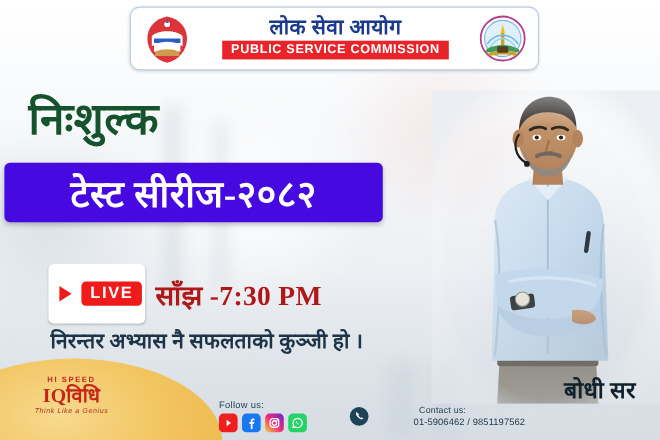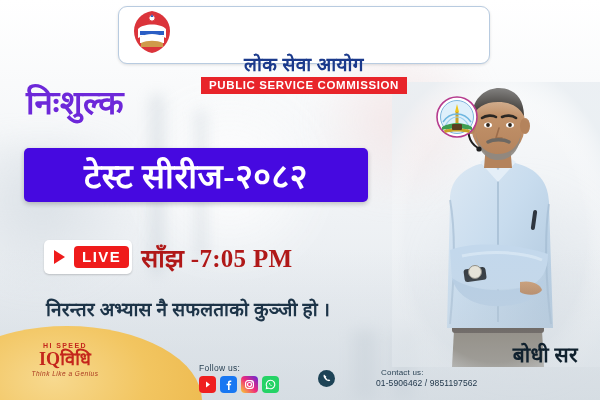--- a/index.html
+++ b/index.html
@@ -57,23 +57,23 @@
     position: absolute;
     left: 118px;
     top: 6px;
     width: 372px;
     height: 58px;
     background: #ffffff;
     border: 1px solid #b8cbe0;
     border-radius: 9px;
     box-shadow: 0 1px 3px rgba(0,0,0,.12);
     display: flex;
+    align-items: center;
     box-sizing: border-box;
     padding: 0 10px;
-    flex-direction: column;
   }
   .emblem-left { width: 46px; height: 48px; flex: 0 0 auto; }
   .emblem-right { width: 44px; height: 46px; flex: 0 0 auto; margin-left: auto; }
   .header-center {
     flex: 1 1 auto;
     text-align: center;
     padding: 0 4px;
   }
   .header-np {
     font-family: "Liberation Serif", serif;
@@ -94,28 +94,28 @@
     padding: 2px 8px 3px 8px;
   }
 
   
   .free-text {
     position: absolute;
     left: 26px;
     top: 79px;
     font-family: "Liberation Serif", serif;
     font-weight: bold;
-    font-size: 33px;
-    color: #6d28d9;
+    font-size: 40px;
+    color: #14532d;
     letter-spacing: .5px;
     text-shadow: 0 1px 1px rgba(255,255,255,.8);
   }
   .title-band {
     position: absolute;
-    left: 24px;
+    left: 4px;
     top: 148px;
     width: 344px;
     height: 54px;
     background: #4609e0;
     border-radius: 5px;
     box-shadow: 0 2px 5px rgba(0,0,0,.22);
     display: flex;
     align-items: center;
     justify-content: center;
   }
@@ -136,21 +136,21 @@
     display: flex;
     align-items: center;
     gap: 9px;
   }
   .live-badge {
     display: flex;
     align-items: center;
     gap: 3px;
     background: #ffffff;
     border-radius: 5px;
-    padding: 6px 3px;
+    padding: 16px 3px;
     box-shadow: 0 1px 2px rgba(0,0,0,.18);
   }
   .play-chip {
     width: 24px; height: 20px;
     background: #ffffff;
     border-radius: 4px;
     display: flex; align-items: center; justify-content: center;
   }
   .play-tri {
     width: 0; height: 0;
@@ -416,21 +416,21 @@
     <span>टेस्ट सीरीज-२०८२</span>
   </div>
 
   <div class="live-row">
     <div class="live-badge">
       <div class="play-chip">
         <div class="play-tri"></div>
       </div>
       <div class="live-chip">LIVE</div>
     </div>
-    <div class="live-time">साँझ -7:05 PM</div>
+    <div class="live-time">साँझ -7:30 PM</div>
   </div>
 
   <div class="tagline">निरन्तर अभ्यास नै सफलताको कुञ्जी हो ।</div>
 
   <div class="instructor-name">बोधी सर</div>
 
   <div class="logo-disc"></div>
   <div class="logo-wrap">
     <div class="logo-speed">HI SPEED</div>
     <div class="logo-main">IQविधि</div>

